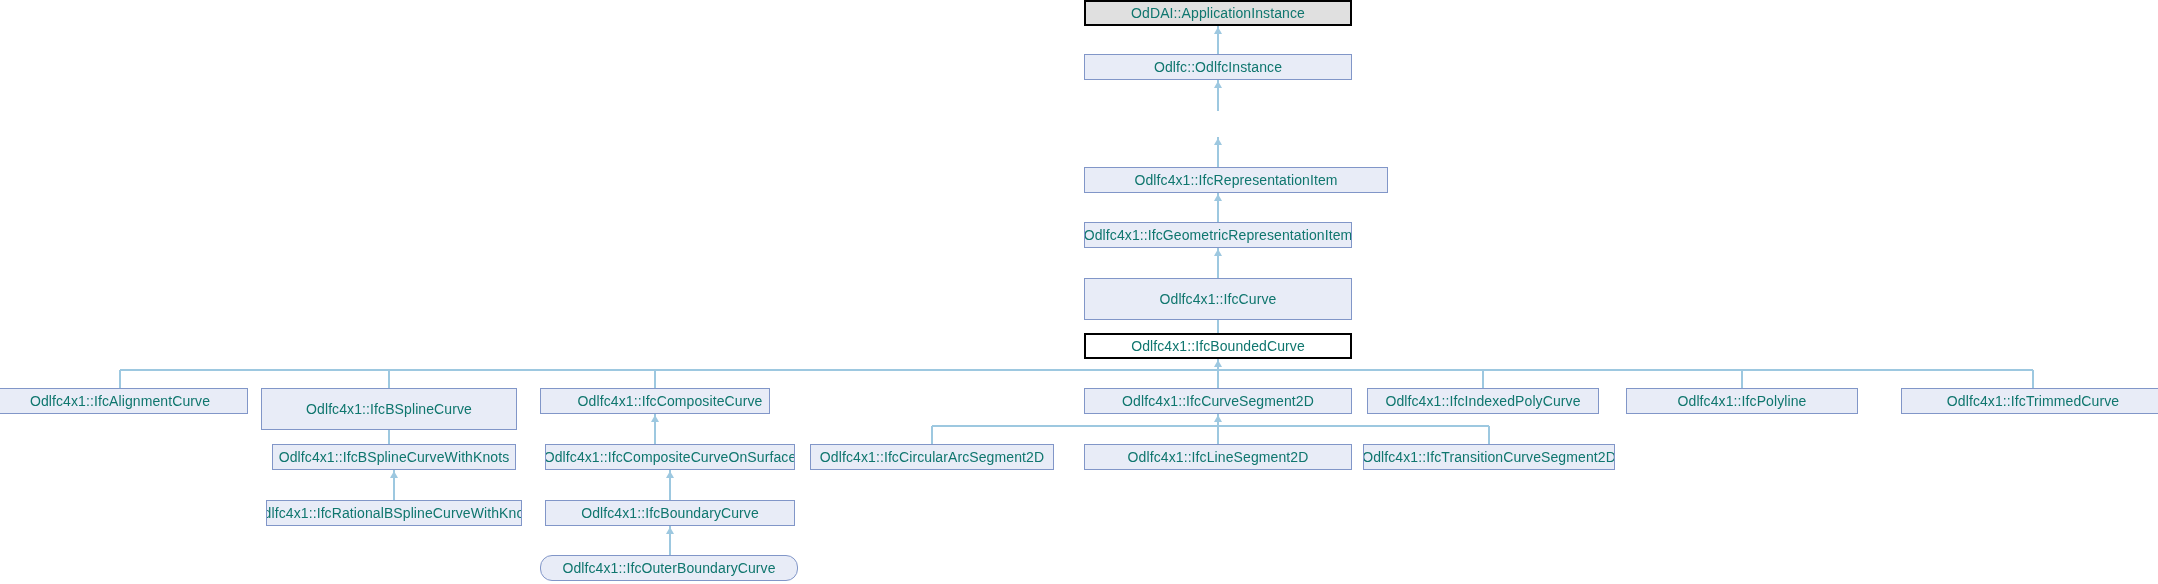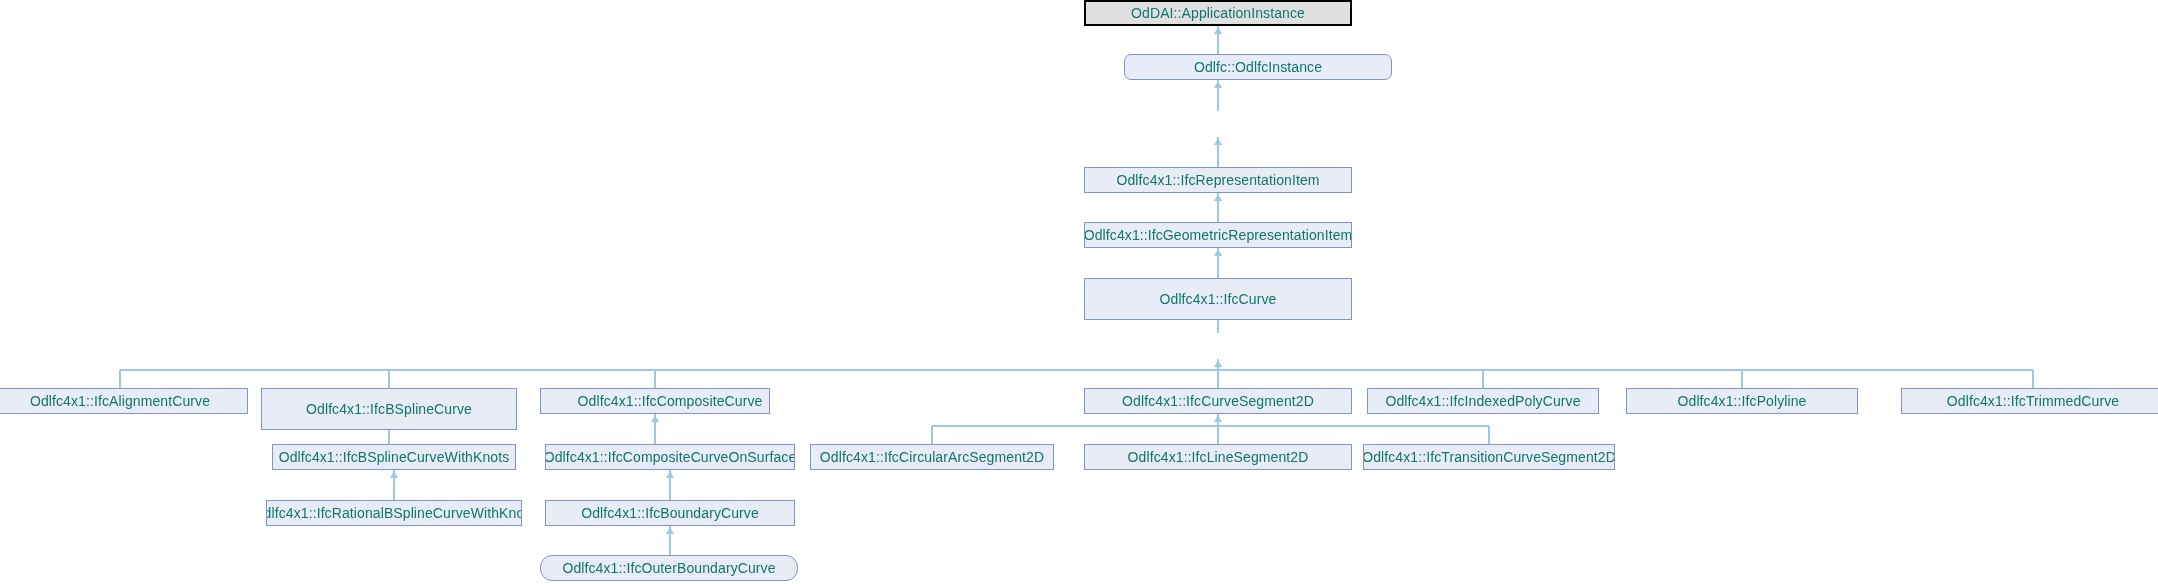--- a/index.html
+++ b/index.html
@@ -94,31 +94,34 @@
       <line x1="932" y1="426" x2="1489" y2="426" stroke="#9dc8e0" stroke-width="1.6" shape-rendering="crispEdges"></line>
       <line x1="932" y1="426" x2="932" y2="444" stroke="#9dc8e0" stroke-width="1.6" shape-rendering="crispEdges"></line>
       <line x1="1218" y1="426" x2="1218" y2="444" stroke="#9dc8e0" stroke-width="1.6" shape-rendering="crispEdges"></line>
       <line x1="1489" y1="426" x2="1489" y2="444" stroke="#9dc8e0" stroke-width="1.6" shape-rendering="crispEdges"></line>
       <line x1="1218" y1="414" x2="1218" y2="426" stroke="#9dc8e0" stroke-width="1.6" shape-rendering="crispEdges"></line>
       <path d="M 1214 422 L 1218 415 L 1222 422 Z" fill="#9dc8e0"></path>
     </svg>
 <div class="node root" style="left: 1084px; top: 0px; width: 268px; height: 26px;">
       <span class="label">OdDAI::ApplicationInstance</span>
     </div>
-    <div class="node" style="left: 1124px; top: 54px; width: 268px; height: 26px; border-radius: 7px;">
+    <div class="node" style="left: 1084px; top: 54px; width: 268px; height: 26px;">
       <span class="label">Odlfc::OdlfcInstance</span>
     </div>
-    <div class="node" style="left: 1084px; top: 167px; width: 268px; height: 26px;">
+    <div class="node" style="left: 1084px; top: 167px; width: 304px; height: 26px;">
       <span class="label">Odlfc4x1::IfcRepresentationItem</span>
     </div>
     <div class="node" style="left: 1084px; top: 222px; width: 268px; height: 26px;">
       <span class="label">Odlfc4x1::IfcGeometricRepresentationItem</span>
     </div>
     <div class="node" style="left: 1084px; top: 278px; width: 268px; height: 42px;">
       <span class="label">Odlfc4x1::IfcCurve</span>
+    </div>
+    <div class="node current" style="left: 1084px; top: 333px; width: 268px; height: 26px;">
+      <span class="label">Odlfc4x1::IfcBoundedCurve</span>
     </div>
     <div class="node" style="left: -8px; top: 388px; width: 256px; height: 26px;">
       <span class="label">Odlfc4x1::IfcAlignmentCurve</span>
     </div>
     <div class="node" style="left: 261px; top: 388px; width: 256px; height: 42px;">
       <span class="label">Odlfc4x1::IfcBSplineCurve</span>
     </div>
     <div class="node" style="left: 540px; top: 388px; width: 230px; height: 26px; padding-left: 30px;">
       <span class="label">Odlfc4x1::IfcCompositeCurve</span>
     </div>

